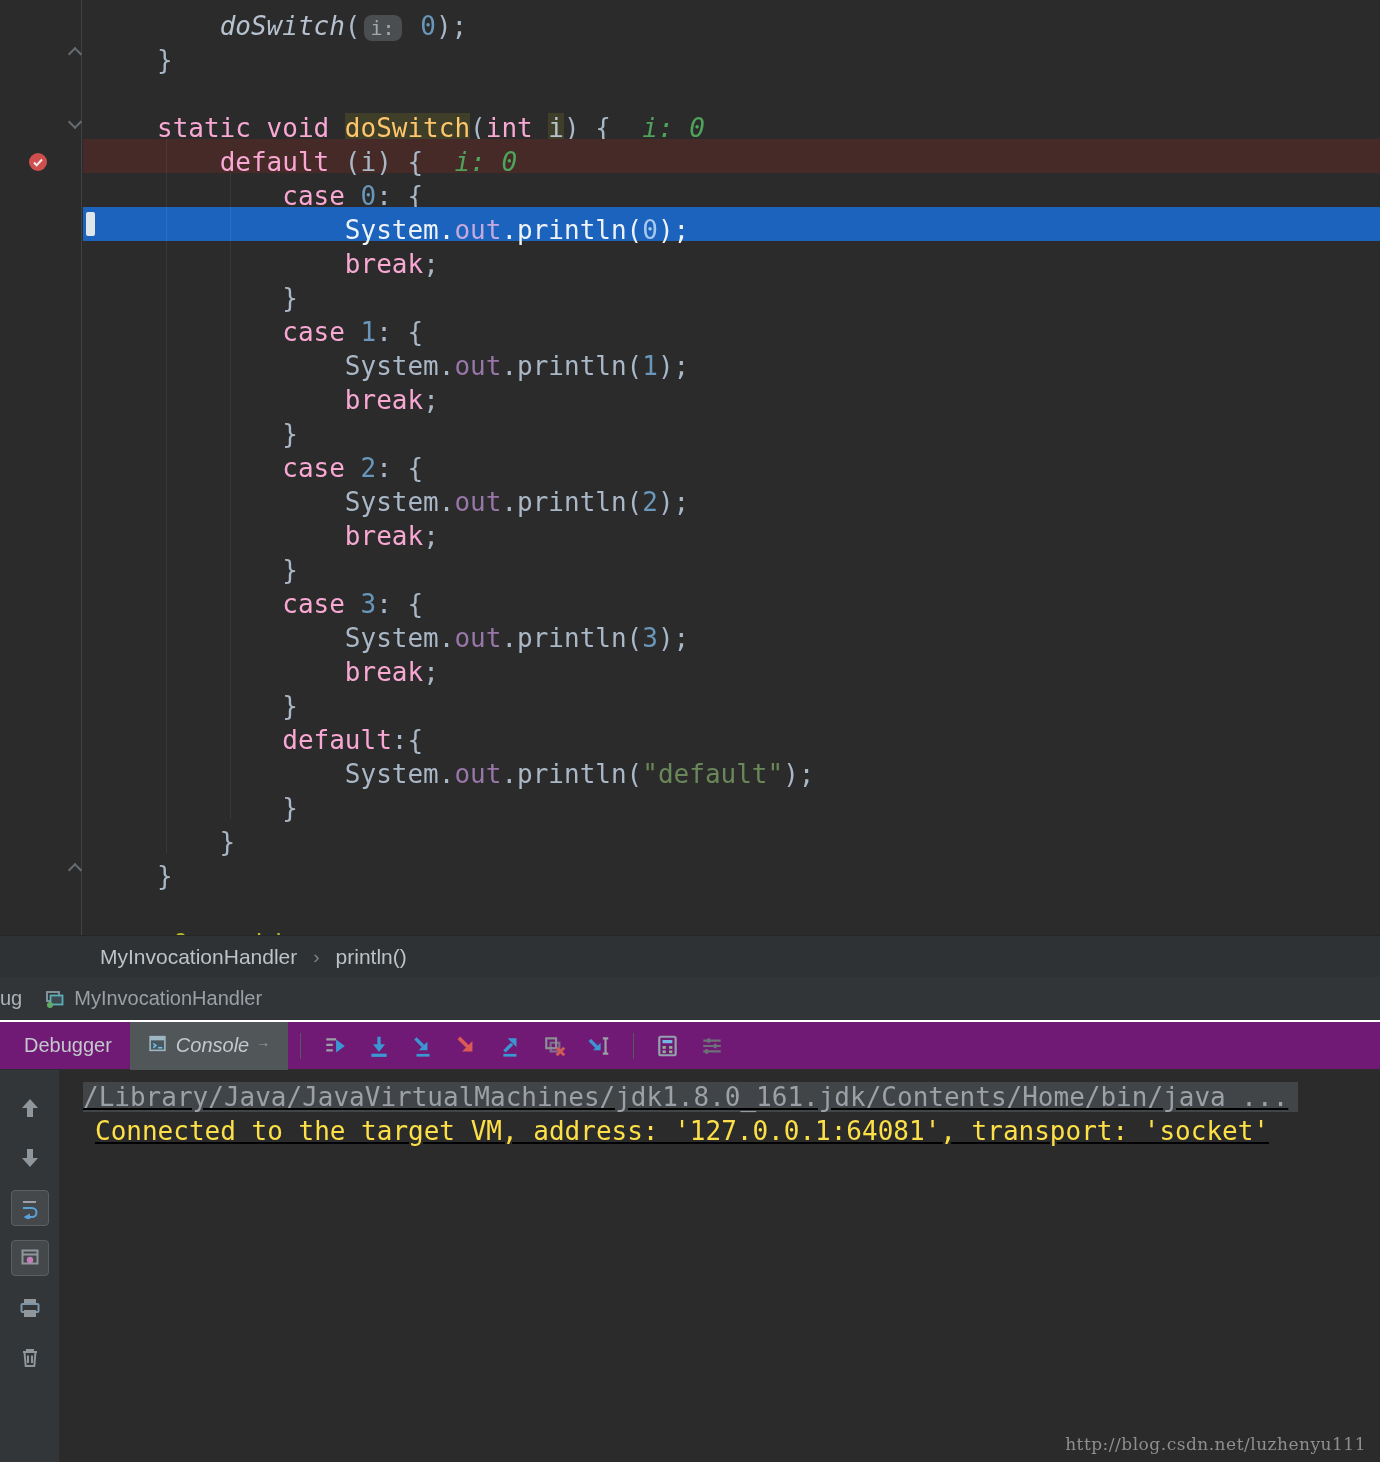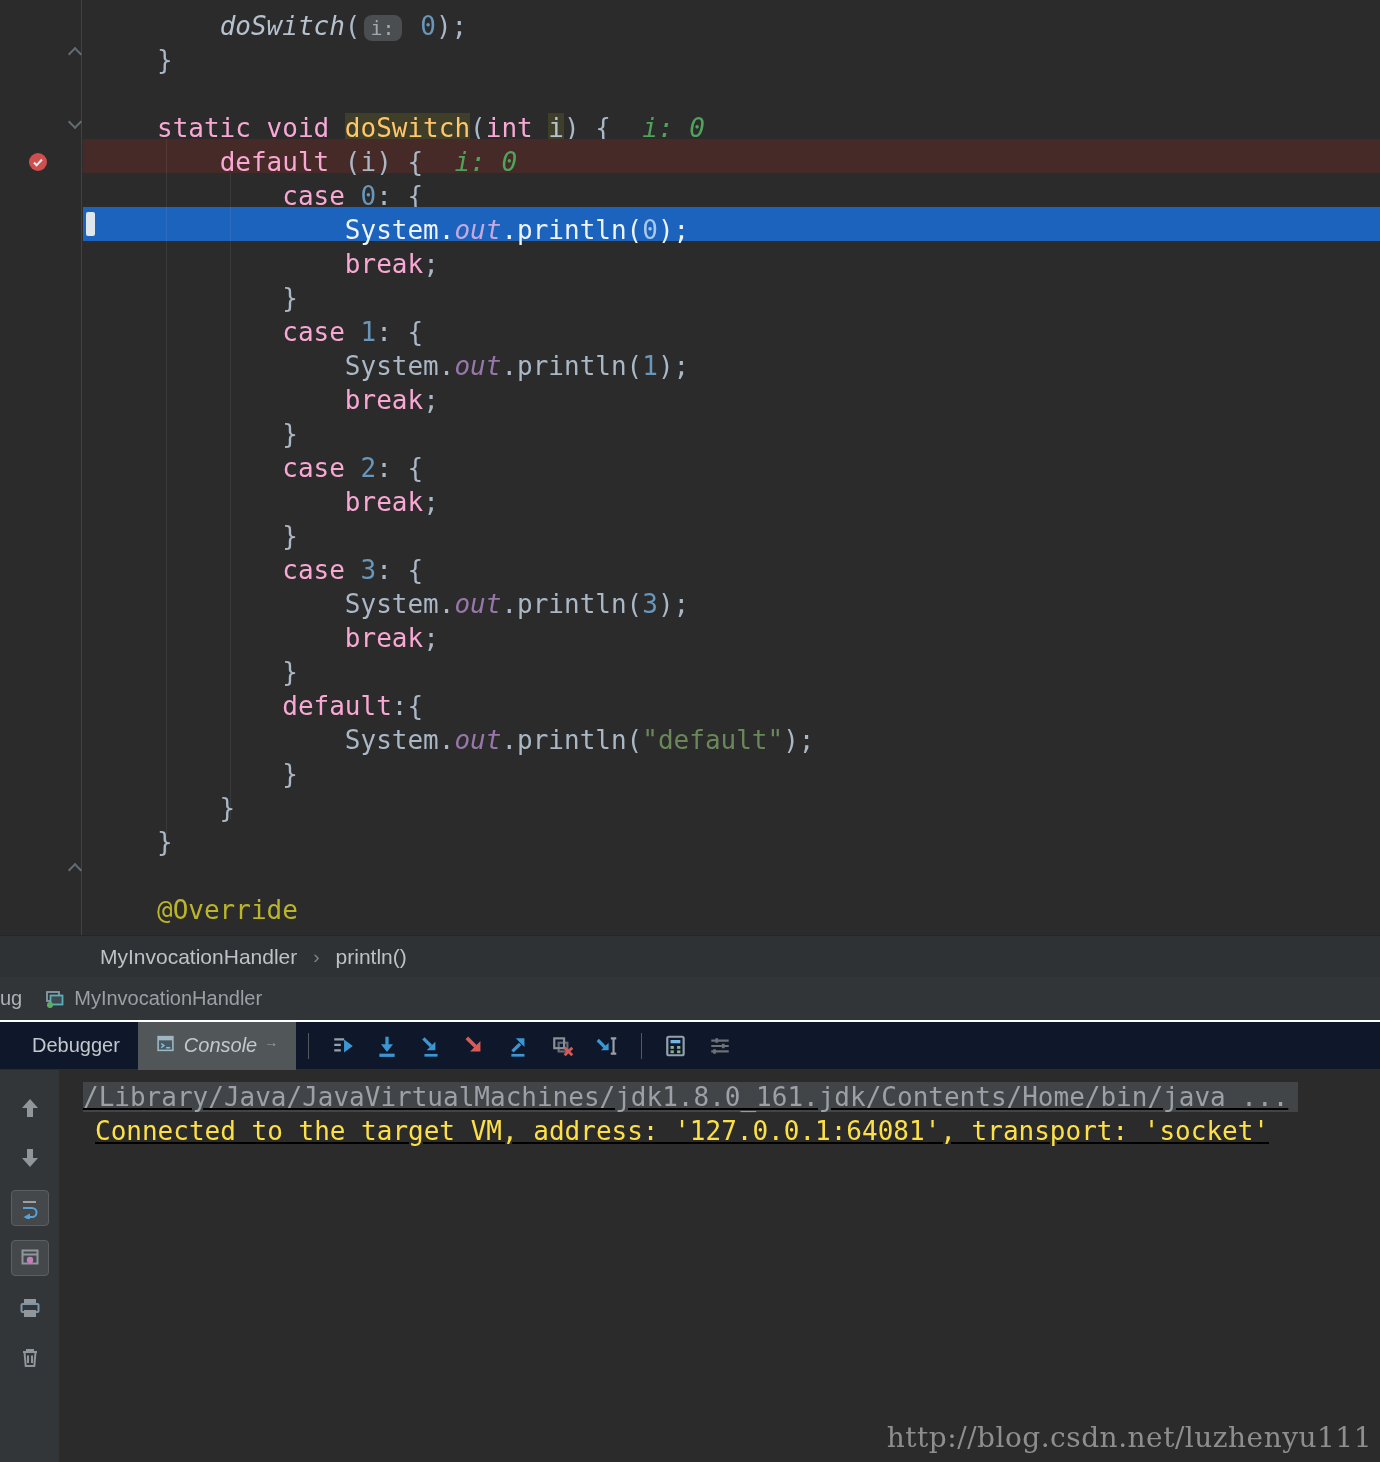--- a/index.html
+++ b/index.html
@@ -17,21 +17,21 @@
   .hl-exec { background:#1b63bd; }
   .hl-bp   { background:#452a27; }
   .guide { position:absolute; width:1px; background:rgba(255,255,255,.07); z-index:2; }
 
   .tok-pl   { color:#a9b7c6; }
   .tok-kw   { color:#f9a8d4; }
   .tok-num  { color:#6897bb; }
   .tok-it   { color:#b6c2cf; font-style:italic; }
   .tok-decl { color:#ffc66b; background:#3e3e29; }
   .tok-dvar { color:#b6c2cf; background:#3e3e29; }
-  .tok-fld  { color:#9876aa; font-style:italic; }
+  .tok-fld  { color:#9876aa; }
   .tok-str  { color:#6a8759; }
   .tok-hint { color:#4fa35a; font-style:italic; }
   .tok-ann  { color:#bbb529; }
   .tok-badge{ color:#a3a8ac; background:#4a4e51; border-radius:8px; padding:1px 7px; font-size:20px; margin:0 3px; }
   .hl-exec .tok-pl  { color:#eef3f8; }
   .hl-exec .tok-num { color:#a6c8ef; }
   .hl-exec .tok-fld { color:#c5a9de; }
   .exec-marker { position:absolute; left:3px; top:5px; width:9px; height:24px; background:#dfe6ec; border-radius:2px; }
 
   .bp { position:absolute; left:28px; margin-top:7px; width:20px; height:20px; }
@@ -47,41 +47,41 @@
   .crumb-sep { color:#7f8487; font-size:19px; }
 
   
   .dbg-header { height:45px; background:#323537; display:flex; align-items:center; gap:10px;
                 font-size:20px; color:#adb2b6; border-bottom:2px solid #ffffff; }
   .dbg-header .partial { margin-left:0; }
   .dbg-header .session { color:#9aa0a4; }
   .hicon { display:flex; margin-left:12px; }
 
   
-  .dbg-toolbar { height:48px; background:#0f172a; display:flex; align-items:center;
-                 border-bottom:1px solid #2b2d2e; padding-left:14px; }
+  .dbg-toolbar { height:48px; background:#701a75; display:flex; align-items:center;
+                 border-bottom:1px solid #2b2d2e; padding-left:6px; }
   .tab { display:flex; align-items:center; gap:9px; height:48px; padding:0 18px; font-size:20px; color:#c3c8cc; }
   .tab.selected { background:#515659;font-style:italic; }
   .tab-arrow { font-size:14px; color:#9aa0a4; margin-left:-2px; transform:translateY(-4px); }
   .tsep { width:1px; height:26px; background:#55595c; margin:0 12px; }
   .tbtn { width:44px; height:40px; display:flex; align-items:center; justify-content:center; border-radius:3px; }
 
   
   .console { position:relative; display:flex; height:392px; background:#2b2b2b; }
   .strip { width:60px; background:#333639; border-right:1px solid #2a2c2d; display:flex;
            flex-direction:column; align-items:center; padding-top:20px; gap:14px; }
   .sbtn { width:38px; height:36px; display:flex; align-items:center; justify-content:center; }
   .sbtn.framed { border:1px solid #5b5f62; border-radius:4px; background:#44484b; }
   .console-output { flex:1; font-family:"DejaVu Sans Mono",monospace; font-size:26px; line-height:34px;
                     padding:10px 0 0 23px;text-decoration:underline; }
   .console-line { height:34px; white-space:pre; }
   .cl-muted-selected { background:#414548; color:#9ba1a6; padding-right:10px; }
   .cl-normal { color:#fde047;margin-left:12px; }
-  .watermark { position:absolute; right:8px; bottom:8px; font-family:"DejaVu Serif",serif;
-               font-size:28px; color:#8e8e8e; letter-spacing:.5px; }
+  .watermark { position:absolute; right:14px; bottom:8px; font-family:"DejaVu Serif",serif;
+               font-size:17px; color:#8e8e8e; letter-spacing:.5px; }
 </style>
 </head>
 <body>
 
 <div class="screen">
 
   <div class="editor">
     <div class="guide" style="left:166px;top:139px;height:714px"></div>
     <div class="guide" style="left:230px;top:173px;height:646px"></div>
     <div class="code-lines">
@@ -92,20 +92,21 @@
         <div class="code-line hl-bp"><span class="tok-pl">    </span><span class="tok-kw">default</span><span class="tok-pl"> (i) { </span><span class="tok-hint"> i: 0</span></div>
         <div class="code-line"><span class="tok-pl">        </span><span class="tok-kw">case</span><span class="tok-pl"> </span><span class="tok-num">0</span><span class="tok-pl">: {</span></div>
         <div class="code-line hl-exec"><span class="tok-pl">            </span><span class="tok-pl">System.</span><span class="tok-fld">out</span><span class="tok-pl">.println(</span><span class="tok-num">0</span><span class="tok-pl">);</span><span class="exec-marker"></span></div>
         <div class="code-line"><span class="tok-pl">            </span><span class="tok-kw">break</span><span class="tok-pl">;</span></div>
         <div class="code-line"><span class="tok-pl">        }</span></div>
         <div class="code-line"><span class="tok-pl">        </span><span class="tok-kw">case</span><span class="tok-pl"> </span><span class="tok-num">1</span><span class="tok-pl">: {</span></div>
         <div class="code-line"><span class="tok-pl">            </span><span class="tok-pl">System.</span><span class="tok-fld">out</span><span class="tok-pl">.println(</span><span class="tok-num">1</span><span class="tok-pl">);</span></div>
         <div class="code-line"><span class="tok-pl">            </span><span class="tok-kw">break</span><span class="tok-pl">;</span></div>
         <div class="code-line"><span class="tok-pl">        }</span></div>
         <div class="code-line"><span class="tok-pl">        </span><span class="tok-kw">case</span><span class="tok-pl"> </span><span class="tok-num">2</span><span class="tok-pl">: {</span></div>
+        <div class="code-line"><span class="tok-pl">            </span><span class="tok-pl">System.</span><span class="tok-fld">out</span><span class="tok-pl">.println(</span><span class="tok-num">2</span><span class="tok-pl">);</span></div>
         <div class="code-line"><span class="tok-pl">            </span><span class="tok-kw">break</span><span class="tok-pl">;</span></div>
         <div class="code-line"><span class="tok-pl">        }</span></div>
         <div class="code-line"><span class="tok-pl">        </span><span class="tok-kw">case</span><span class="tok-pl"> </span><span class="tok-num">3</span><span class="tok-pl">: {</span></div>
         <div class="code-line"><span class="tok-pl">            </span><span class="tok-pl">System.</span><span class="tok-fld">out</span><span class="tok-pl">.println(</span><span class="tok-num">3</span><span class="tok-pl">);</span></div>
         <div class="code-line"><span class="tok-pl">            </span><span class="tok-kw">break</span><span class="tok-pl">;</span></div>
         <div class="code-line"><span class="tok-pl">        }</span></div>
         <div class="code-line"><span class="tok-pl">        </span><span class="tok-kw">default</span><span class="tok-pl">:{</span></div>
         <div class="code-line"><span class="tok-pl">            </span><span class="tok-pl">System.</span><span class="tok-fld">out</span><span class="tok-pl">.println(</span><span class="tok-str">"default"</span><span class="tok-pl">);</span></div>
         <div class="code-line"><span class="tok-pl">        }</span></div>
         <div class="code-line"><span class="tok-pl">    }</span></div>

